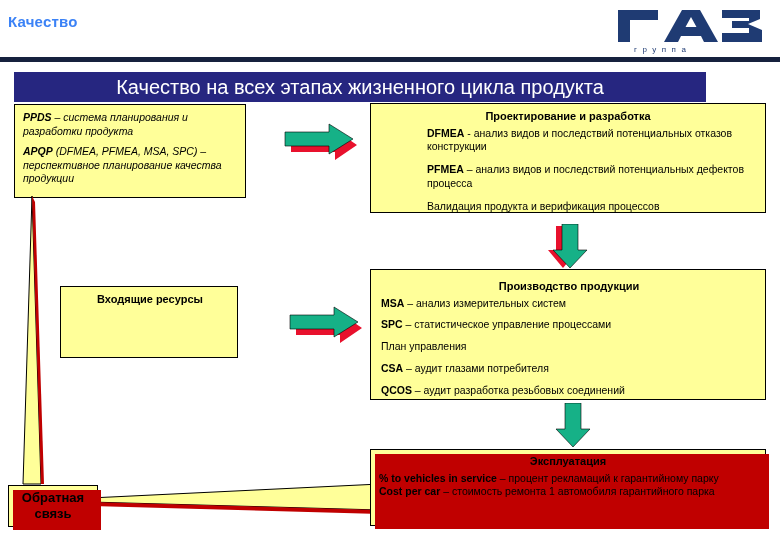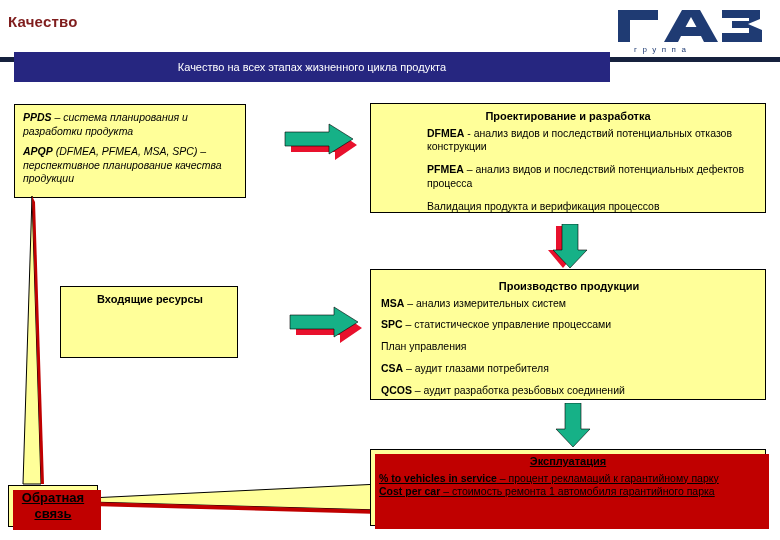--- a/index.html
+++ b/index.html
@@ -18,21 +18,21 @@
     overflow: hidden;
   }
 
   
   .hdr-title {
     position: absolute;
     left: 8px;
     top: 13px;
     font-size: 15px;
     font-weight: bold;
-    color: #7f1d1d;
+    color: #3b82f6;
     letter-spacing: 0.2px;
   }
   .logo {
     position: absolute;
     right: 12px;
     top: 6px;
     width: 152px;
     height: 48px;
   }
   .logo svg { display:block; }
@@ -43,26 +43,26 @@
     top: 57px;
     width: 780px;
     height: 5px;
     background: #16213e;
   }
 
   
   .banner {
     position: absolute;
     left: 14px;
-    top: 52px;
-    width: 596px;
+    top: 72px;
+    width: 692px;
     height: 30px;
     background: #262680;
     color: #ffffff;
-    font-size: 11px;
+    font-size: 20px;
     display: flex;
     align-items: center;
     justify-content: center;
     white-space: nowrap;
   }
 
   
   .box {
     position: absolute;
     background: #ffff99;
@@ -75,21 +75,21 @@
   .box.shadow-red::after {
     content: "";
     position: absolute;
     left: 4px;
     top: 4px;
     right: -4px;
     bottom: -4px;
     background: #c00000;
     z-index: -1;
   }
-  .box.shadow-red { z-index: 2; text-decoration: underline; }
+  .box.shadow-red { z-index: 2; }
   .box-title {
     text-align: center;
     font-weight: bold;
     font-size: 11px;
     margin-bottom: 3px;
   }
   .ln { margin: 0 0 6px 0; }
   .ln:last-child { margin-bottom: 0; }
   b { font-weight: bold; }
 

